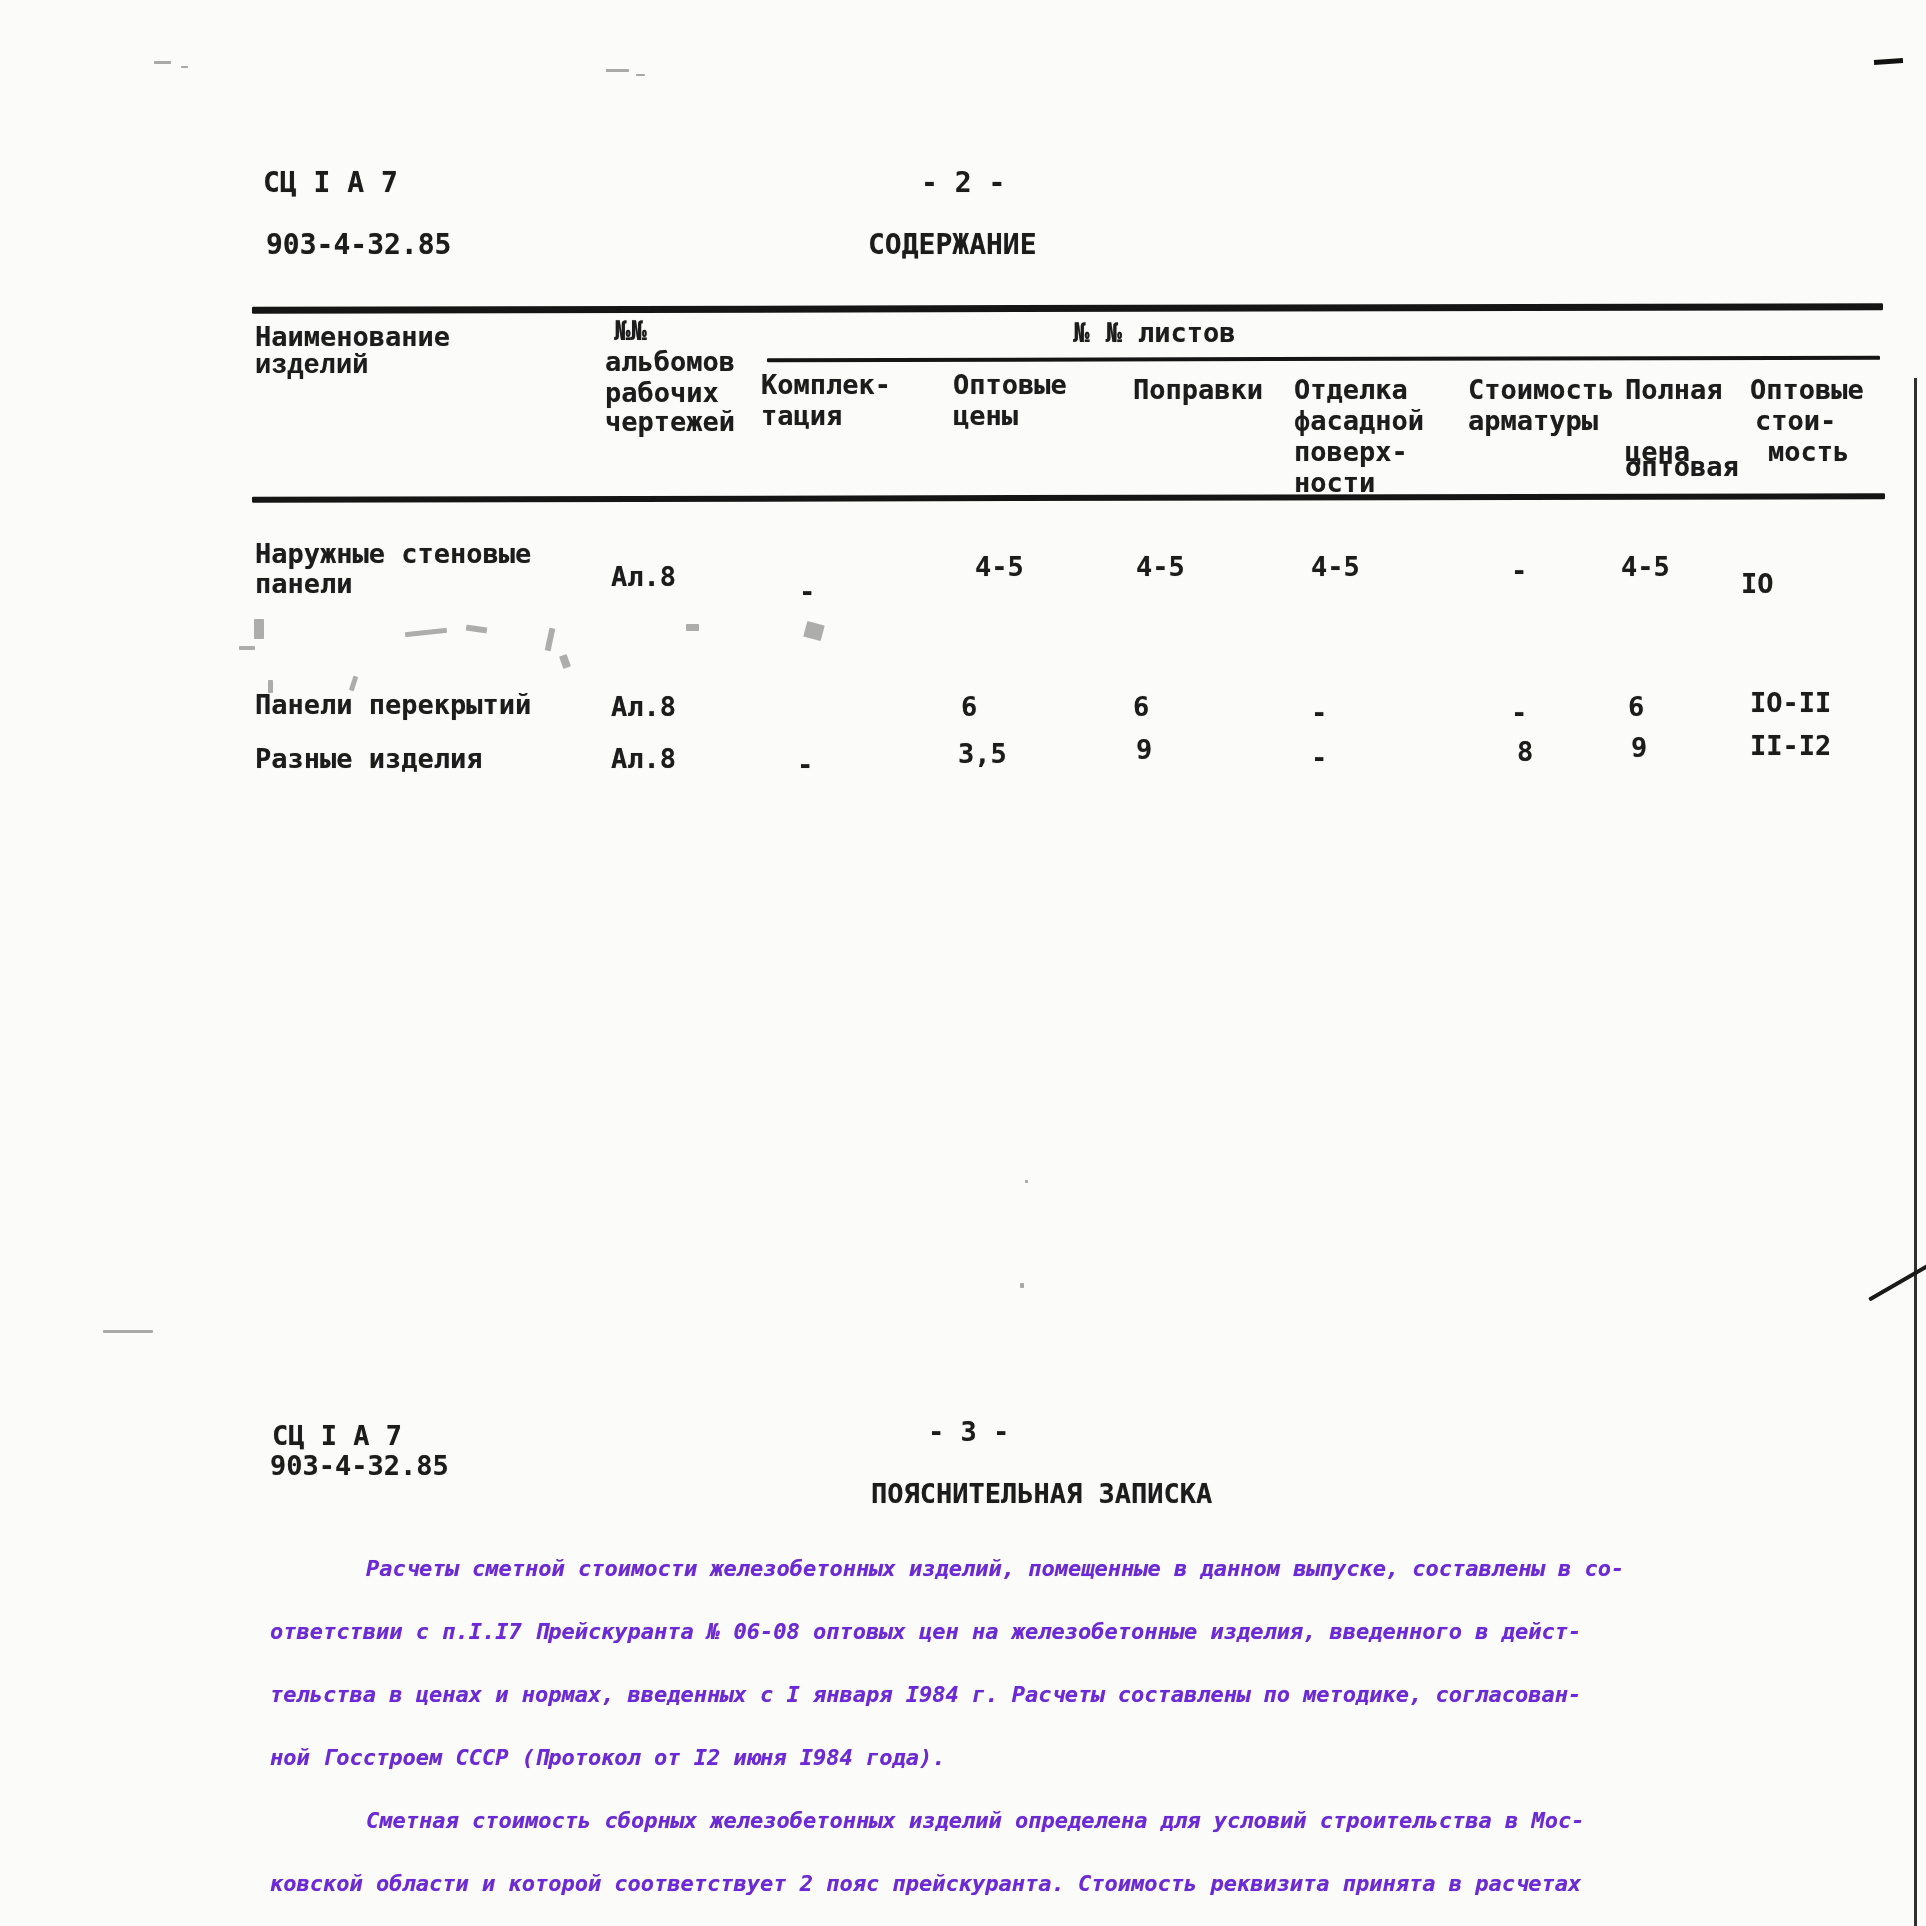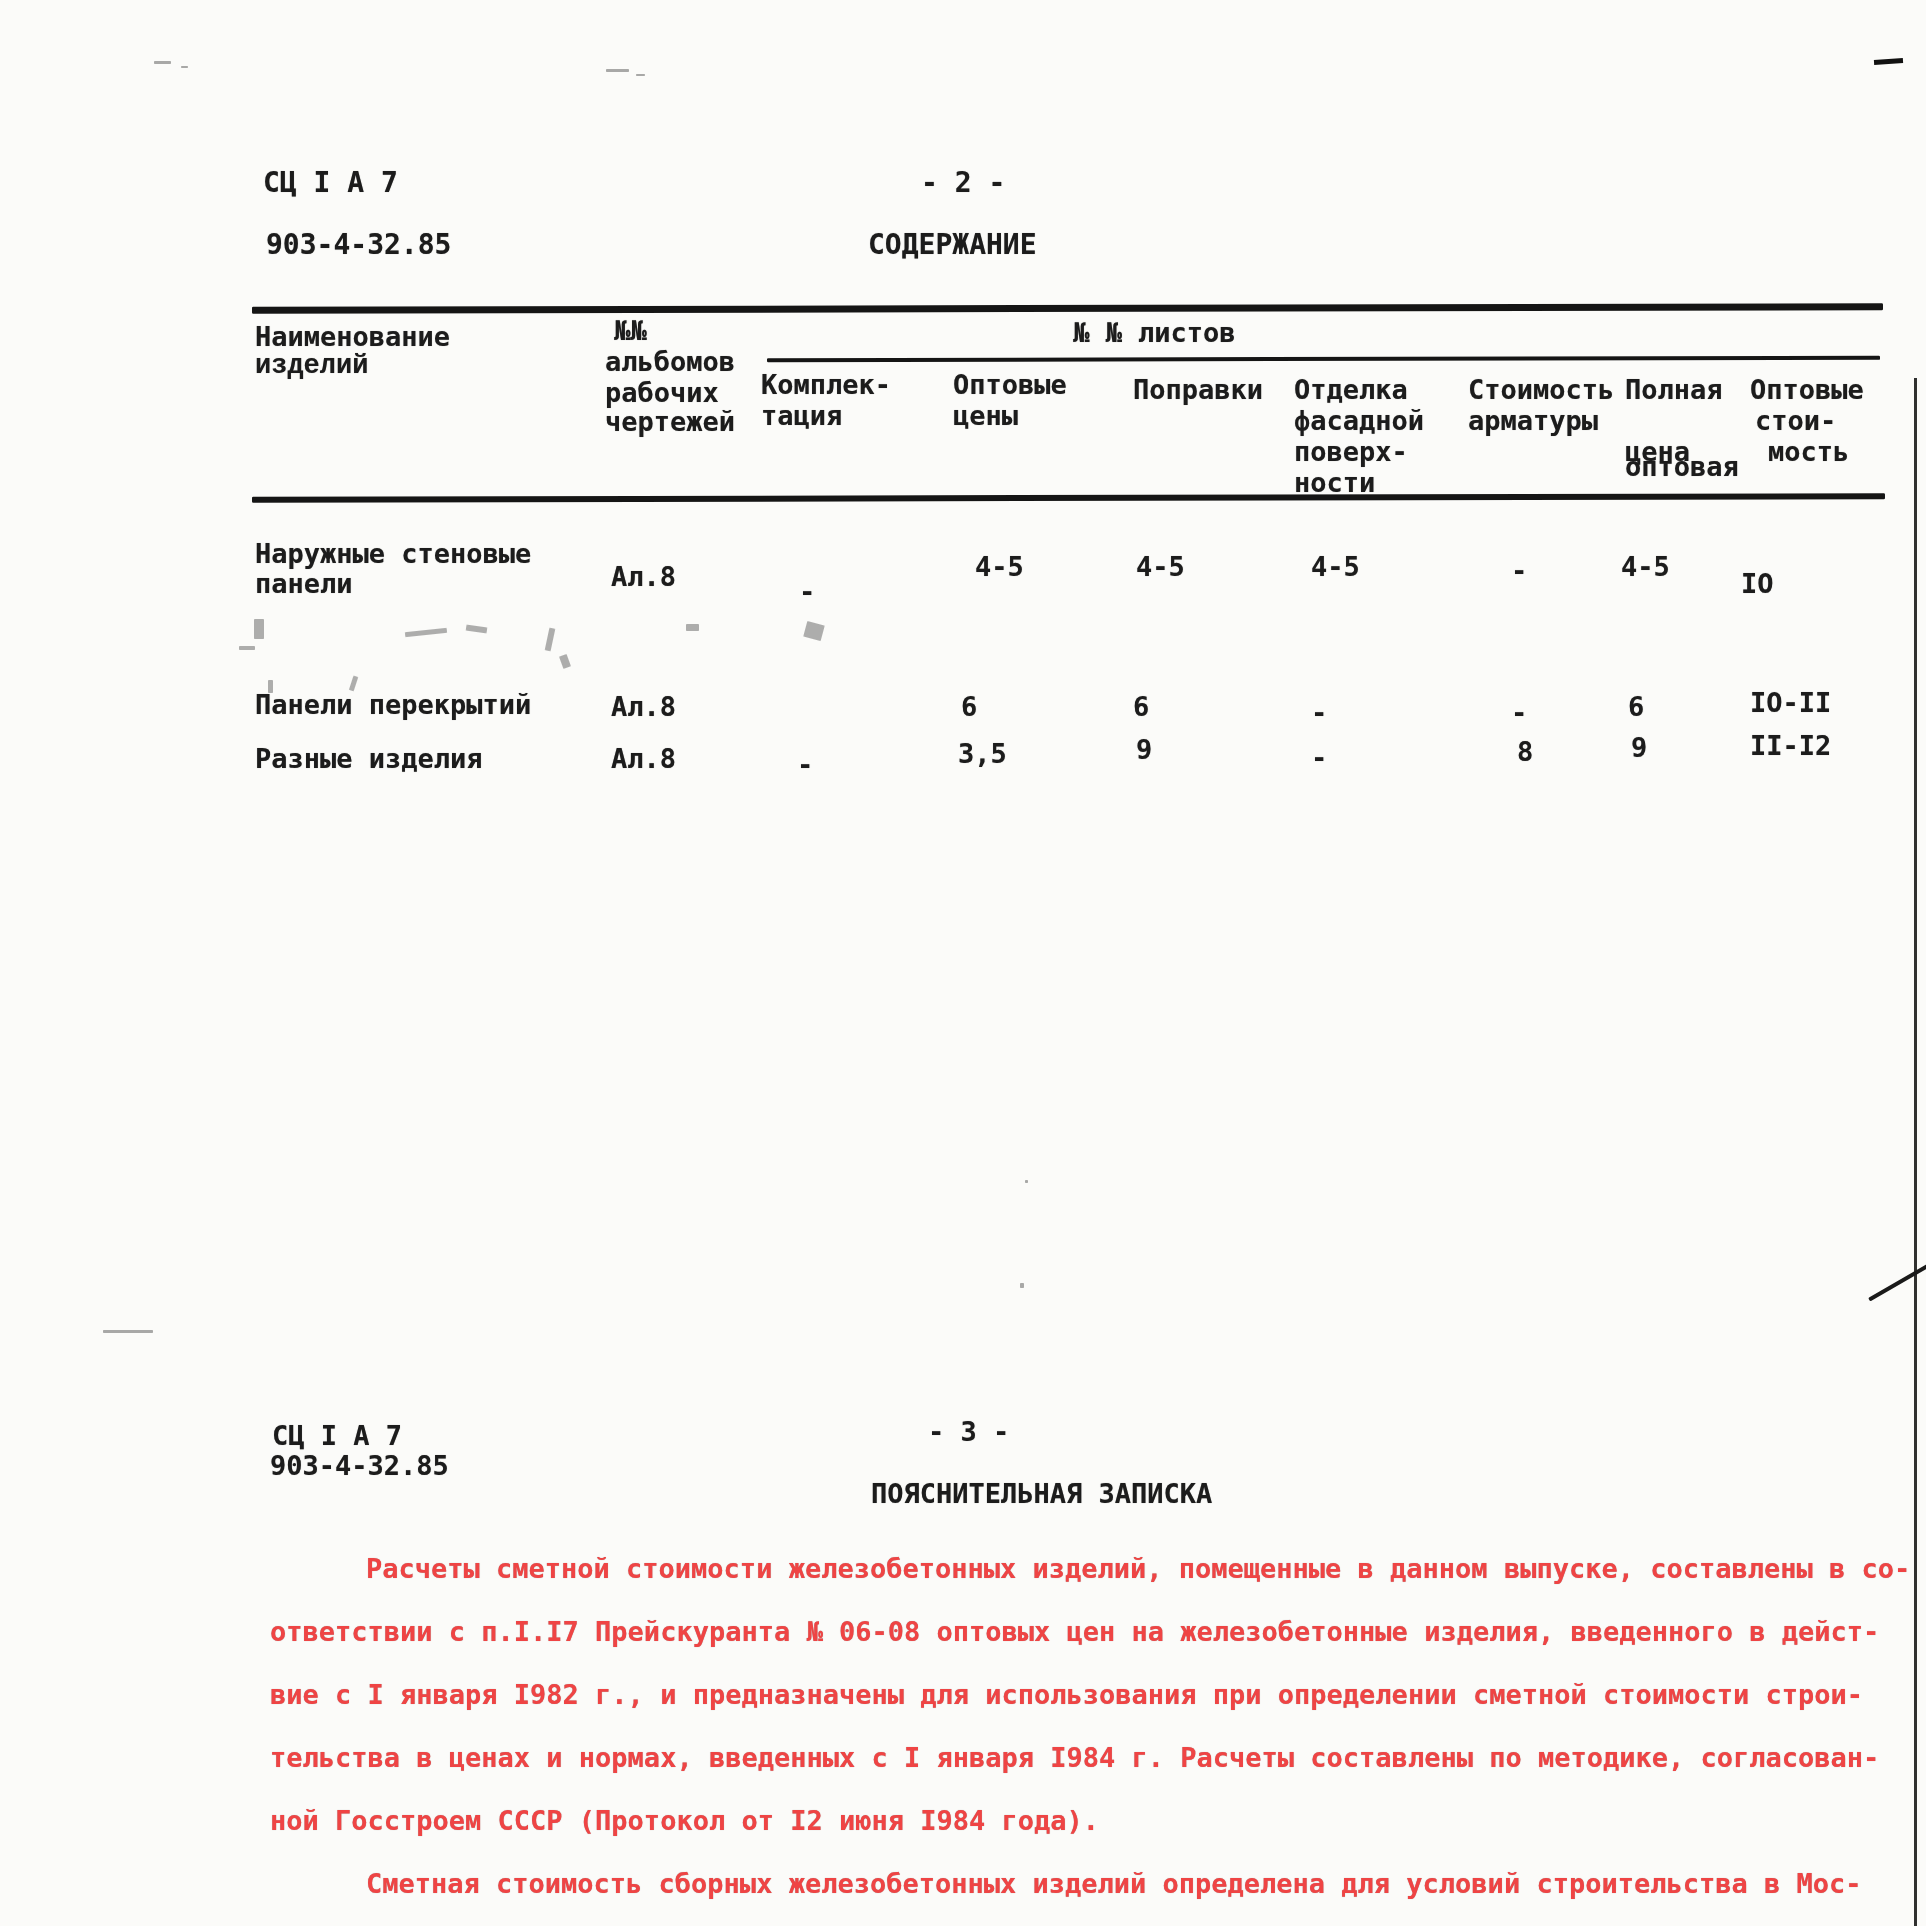--- a/index.html
+++ b/index.html
@@ -14,23 +14,24 @@
     font-family:"DejaVu Sans Mono", monospace;
     font-weight:700;color:#1c1c1c;white-space:nowrap;
     text-shadow:0 0 0.8px rgba(20,20,20,.45);
     font-size:27px;line-height:1;
   }
   .fs72{font-size:28px;}
   .hdr{line-height:31px;}
   .rule{position:absolute;background:#151515;transform:rotate(-0.12deg);border-radius:1.2px;}
   .body-text{position:absolute;left:270px;top:1537px;width:1656px;}
   .body-text .ln{
-    font-family:"DejaVu Sans Mono", monospace;font-weight:700;color:#ef4444;
-    font-size:27px;line-height:63px;white-space:nowrap;
+    font-family:"DejaVu Sans Mono", monospace;font-weight:700;color:#6d28d9;
+    font-size:22px;line-height:63px;white-space:nowrap;
     text-shadow:0 0 0.8px rgba(20,20,20,.4);
+    font-style:italic;
   }
   .body-text .ind{text-indent:96px;}
   .speck{position:absolute;background:#6f6f6f;opacity:.55;border-radius:0.8px;filter:blur(0.4px);}
   .mark-dark{position:absolute;background:#111;}
   .edge{position:absolute;background:#0c0c0c;}
   .slash{position:absolute;background:#1a1a1a;border-radius:1.5px;}
   .scuff{position:absolute;background:#555;opacity:.5;border-radius:0.8px;}
 </style>
 </head>
 <body>
@@ -137,21 +138,20 @@
 <div class="abs" style="left:0;top:1310px;width:1941px;height:1359px;"></div>
 
 <div class="t" style="left:272px;top:1422px;">СЦ I А 7</div>
 <div class="t" style="left:270px;top:1452px;">903-4-32.85</div>
 <div class="t" style="left:928px;top:1418px;">- 3 -</div>
 <div class="t" style="left:871px;top:1480px;">ПОЯСНИТЕЛЬНАЯ ЗАПИСКА</div>
 
 <div class="body-text">
   <div class="ln ind">Расчеты сметной стоимости железобетонных изделий, помещенные в данном выпуске, составлены в со-</div>
   <div class="ln">ответствии с п.I.I7 Прейскуранта № 06-08 оптовых цен на железобетонные изделия, введенного в дейст-</div>
-  <div class="ln">вие с I января I982 г., и предназначены для использования при определении сметной стоимости строи-</div>
   <div class="ln">тельства в ценах и нормах, введенных с I января I984 г. Расчеты составлены по методике, согласован-</div>
   <div class="ln">ной Госстроем СССР (Протокол от I2 июня I984 года).</div>
   <div class="ln ind">Сметная стоимость сборных железобетонных изделий определена для условий строительства в Мос-</div>
   <div class="ln">ковской области и которой соответствует 2 пояс прейскуранта. Стоимость реквизита принята в расчетах</div>
 
 </div>
 
 <div>
 
   <div class="edge" style="left:1914px;top:378px;width:2.7px;height:2292px;opacity:.85;"></div>

